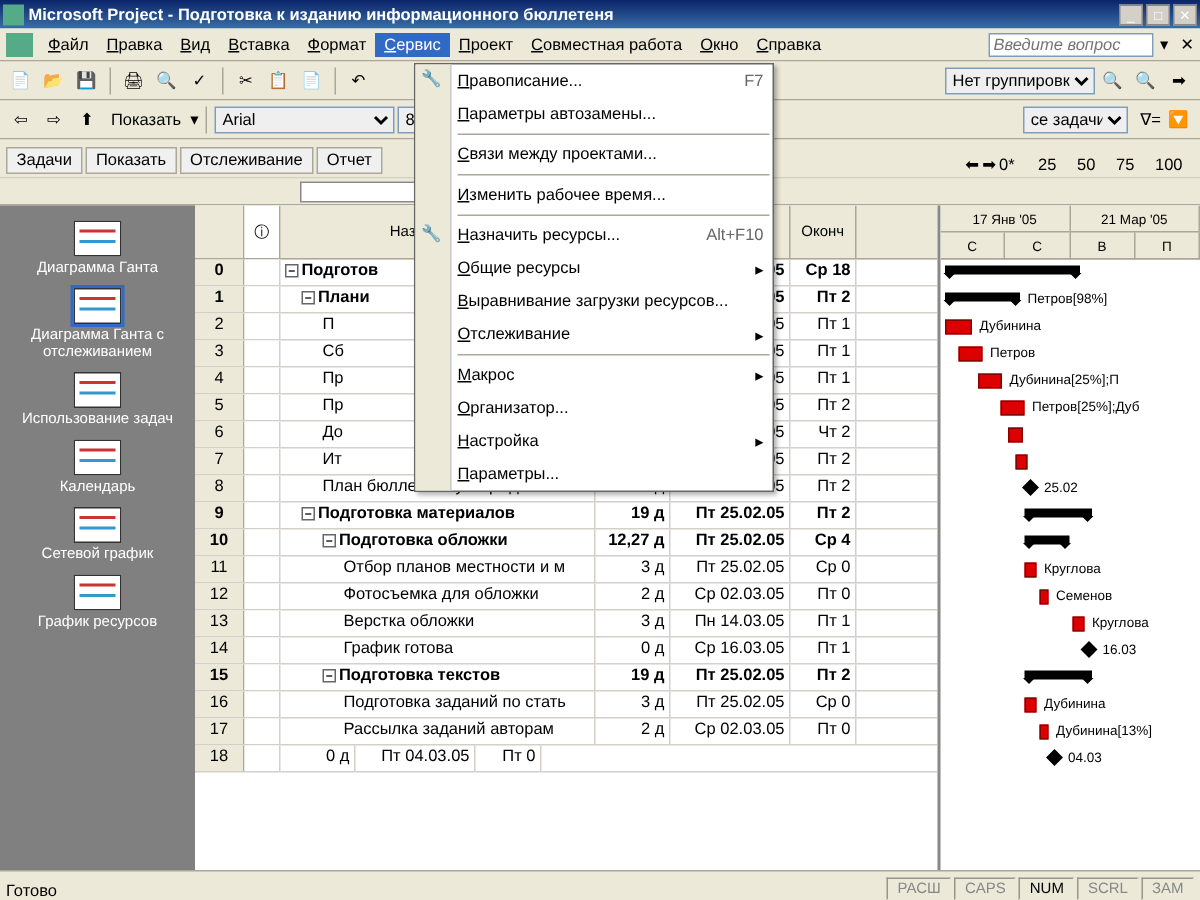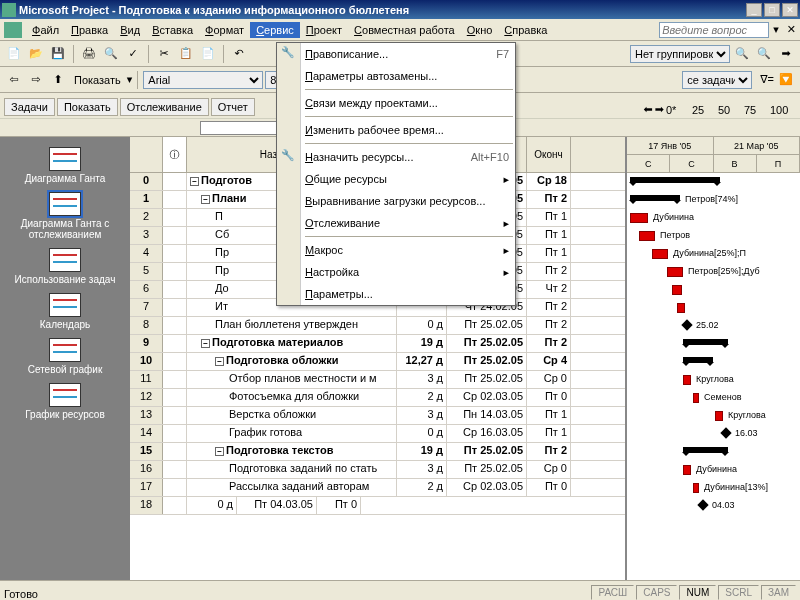--- a/index.html
+++ b/index.html
@@ -360,21 +360,21 @@
       <div class="gdate" id="gdays">
           <div>С</div>
           <div>С</div>
           <div>В</div>
           <div>П</div>
         </div>
     </div>
     <div id="ganttbody" style="position:relative">
         <div class="gsummary" style="left: 3px; top: 4px; width: 90px;"></div>
         <div class="gsummary" style="left: 3px; top: 22px; width: 50px;"></div>
-        <div class="glabel" style="left: 58px; top: 21px;">Петров[74%]</div>
+        <div class="glabel" style="left: 58px; top: 21px;">Петров[98%]</div>
         <div class="gbar" style="left: 3px; top: 40px; width: 18px;"></div>
         <div class="glabel" style="left: 26px; top: 39px;">Дубинина</div>
         <div class="gbar" style="left: 12px; top: 58px; width: 16px;"></div>
         <div class="glabel" style="left: 33px; top: 57px;">Петров</div>
         <div class="gbar" style="left: 25px; top: 76px; width: 16px;"></div>
         <div class="glabel" style="left: 46px; top: 75px;">Дубинина[25%];П</div>
         <div class="gbar" style="left: 40px; top: 94px; width: 16px;"></div>
         <div class="glabel" style="left: 61px; top: 93px;">Петров[25%];Дуб</div>
         <div class="gbar" style="left: 45px; top: 112px; width: 10px;"></div>
         <div class="gbar" style="left: 50px; top: 130px; width: 8px;"></div>
@@ -436,20 +436,23 @@
       <div class="dditem">
         <span><u>О</u>тслеживание</span>
         <span class="arrow">▸</span>
       </div>
       <div class="ddsep"></div>
       <div class="dditem">
         <span><u>М</u>акрос</span>
         <span class="arrow">▸</span>
       </div>
       <div class="dditem">
+        <span><u>О</u>рганизатор...</span>
+      </div>
+      <div class="dditem">
         <span><u>Н</u>астройка</span>
         <span class="arrow">▸</span>
       </div>
       <div class="dditem">
         <span><u>П</u>араметры...</span>
       </div>
     </div>
 </div>
 
 <div class="statusbar">

